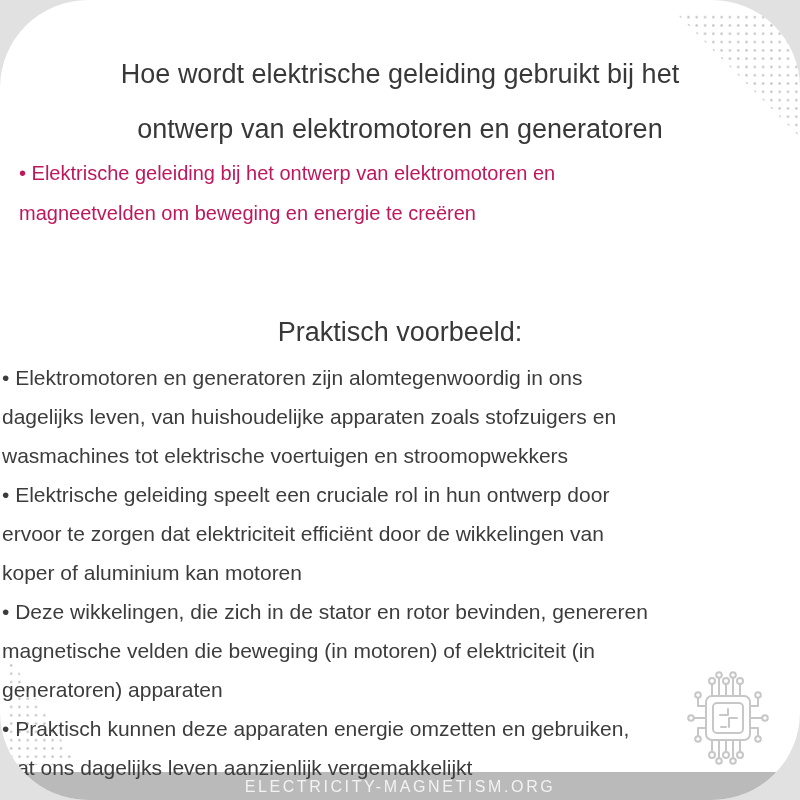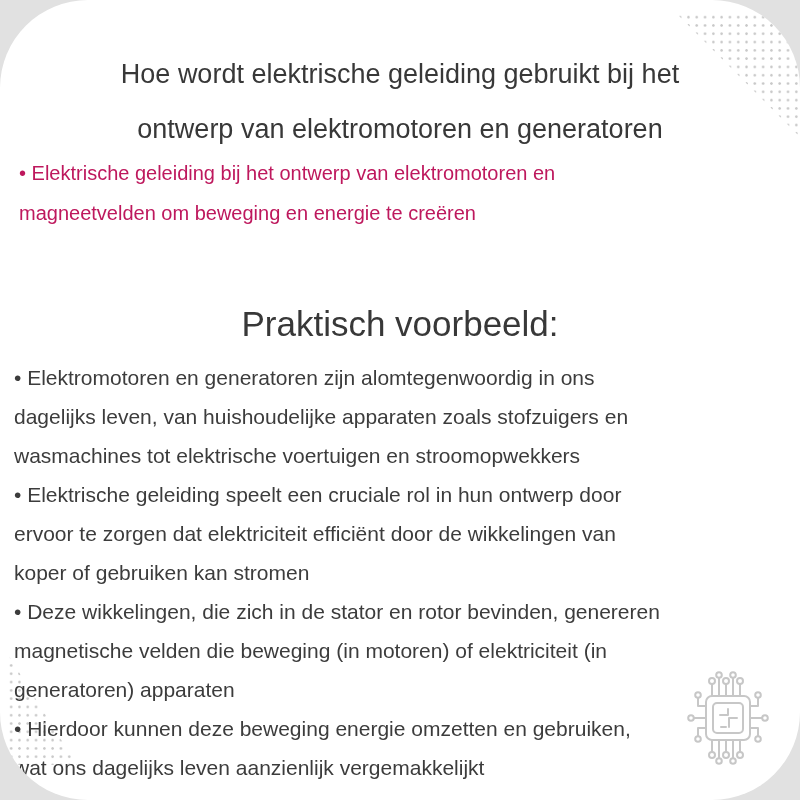--- a/index.html
+++ b/index.html
@@ -34,40 +34,43 @@
     position:absolute;top:31px;left:0;right:0;margin:16px;
     text-align:center;font-size:27px;font-weight:400;
     color:#383838;line-height:55px;
   }
   .tline{display:block;white-space:nowrap}
   .intro{
     position:absolute;top:154px;left:19px;right:12px;
     font-size:20px;color:#be185d;line-height:39.5px;
   }
   .section-heading{
-    position:absolute;top:297px;left:0;right:0;margin:4px;
-    text-align:center;font-weight:400;font-size:35px;
+    position:absolute;top:297px;left:0;right:0;margin:12px;
+    text-align:center;font-weight:400;font-size:27px;
     color:#383838;line-height:46px;white-space:nowrap;
   }
   .body-list{
-    position:absolute;top:358px;left:14px;right:6px;
+    position:absolute;top:358px;left:2px;right:6px;
     font-size:21px;color:#3c3c3c;line-height:39px;
   }
   .line{white-space:nowrap}
   .text-layer{position:relative;z-index:3}
 </style>
 </head>
 <body>
 
 <div class="page">
   <div class="card">
 
     <div class="dots dots-tr"></div>
     <div class="dots dots-bl"></div>
 
+    <div class="footer-band">
+      <span>ELECTRICITY-MAGNETISM.ORG</span>
+    </div>
 
     <svg class="chip" width="96" height="96" viewBox="0 0 96 96" fill="none" stroke="#c7c7c7" stroke-width="2" stroke-linecap="round" stroke-linejoin="round">
       <rect x="24" y="26" width="44" height="44" rx="6"></rect>
       <rect x="31" y="33" width="30" height="30" rx="4"></rect>
       <path d="M38 45 h8 v-6 M47 57 v-9 h8 M39 57 h5"></path>
       <path d="M30 26 V14 M37 26 V8 M44 26 V14 M51 26 V8 M58 26 V14"></path>
       <circle cx="30" cy="11" r="3"></circle>
         <circle cx="37" cy="5" r="2.8"></circle>
         <circle cx="44" cy="11" r="3"></circle>
         <circle cx="51" cy="5" r="2.8"></circle>
@@ -100,23 +103,23 @@
       </div>
 
       <h2 class="section-heading">Praktisch voorbeeld:</h2>
 
       <div class="body-list">
         <div class="line">• Elektromotoren en generatoren zijn alomtegenwoordig in ons</div>
         <div class="line">dagelijks leven, van huishoudelijke apparaten zoals stofzuigers en</div>
         <div class="line">wasmachines tot elektrische voertuigen en stroomopwekkers</div>
         <div class="line">• Elektrische geleiding speelt een cruciale rol in hun ontwerp door</div>
         <div class="line">ervoor te zorgen dat elektriciteit efficiënt door de wikkelingen van</div>
-        <div class="line">koper of gebruiken kan stromen</div>
+        <div class="line">koper of aluminium kan motoren</div>
         <div class="line">• Deze wikkelingen, die zich in de stator en rotor bevinden, genereren</div>
         <div class="line">magnetische velden die beweging (in motoren) of elektriciteit (in</div>
         <div class="line">generatoren) apparaten</div>
-        <div class="line">• Hierdoor kunnen deze beweging energie omzetten en gebruiken,</div>
+        <div class="line">• Praktisch kunnen deze apparaten energie omzetten en gebruiken,</div>
         <div class="line">wat ons dagelijks leven aanzienlijk vergemakkelijkt</div>
       </div>
     </div>
 
   </div>
 </div>
 
 </body></html>

